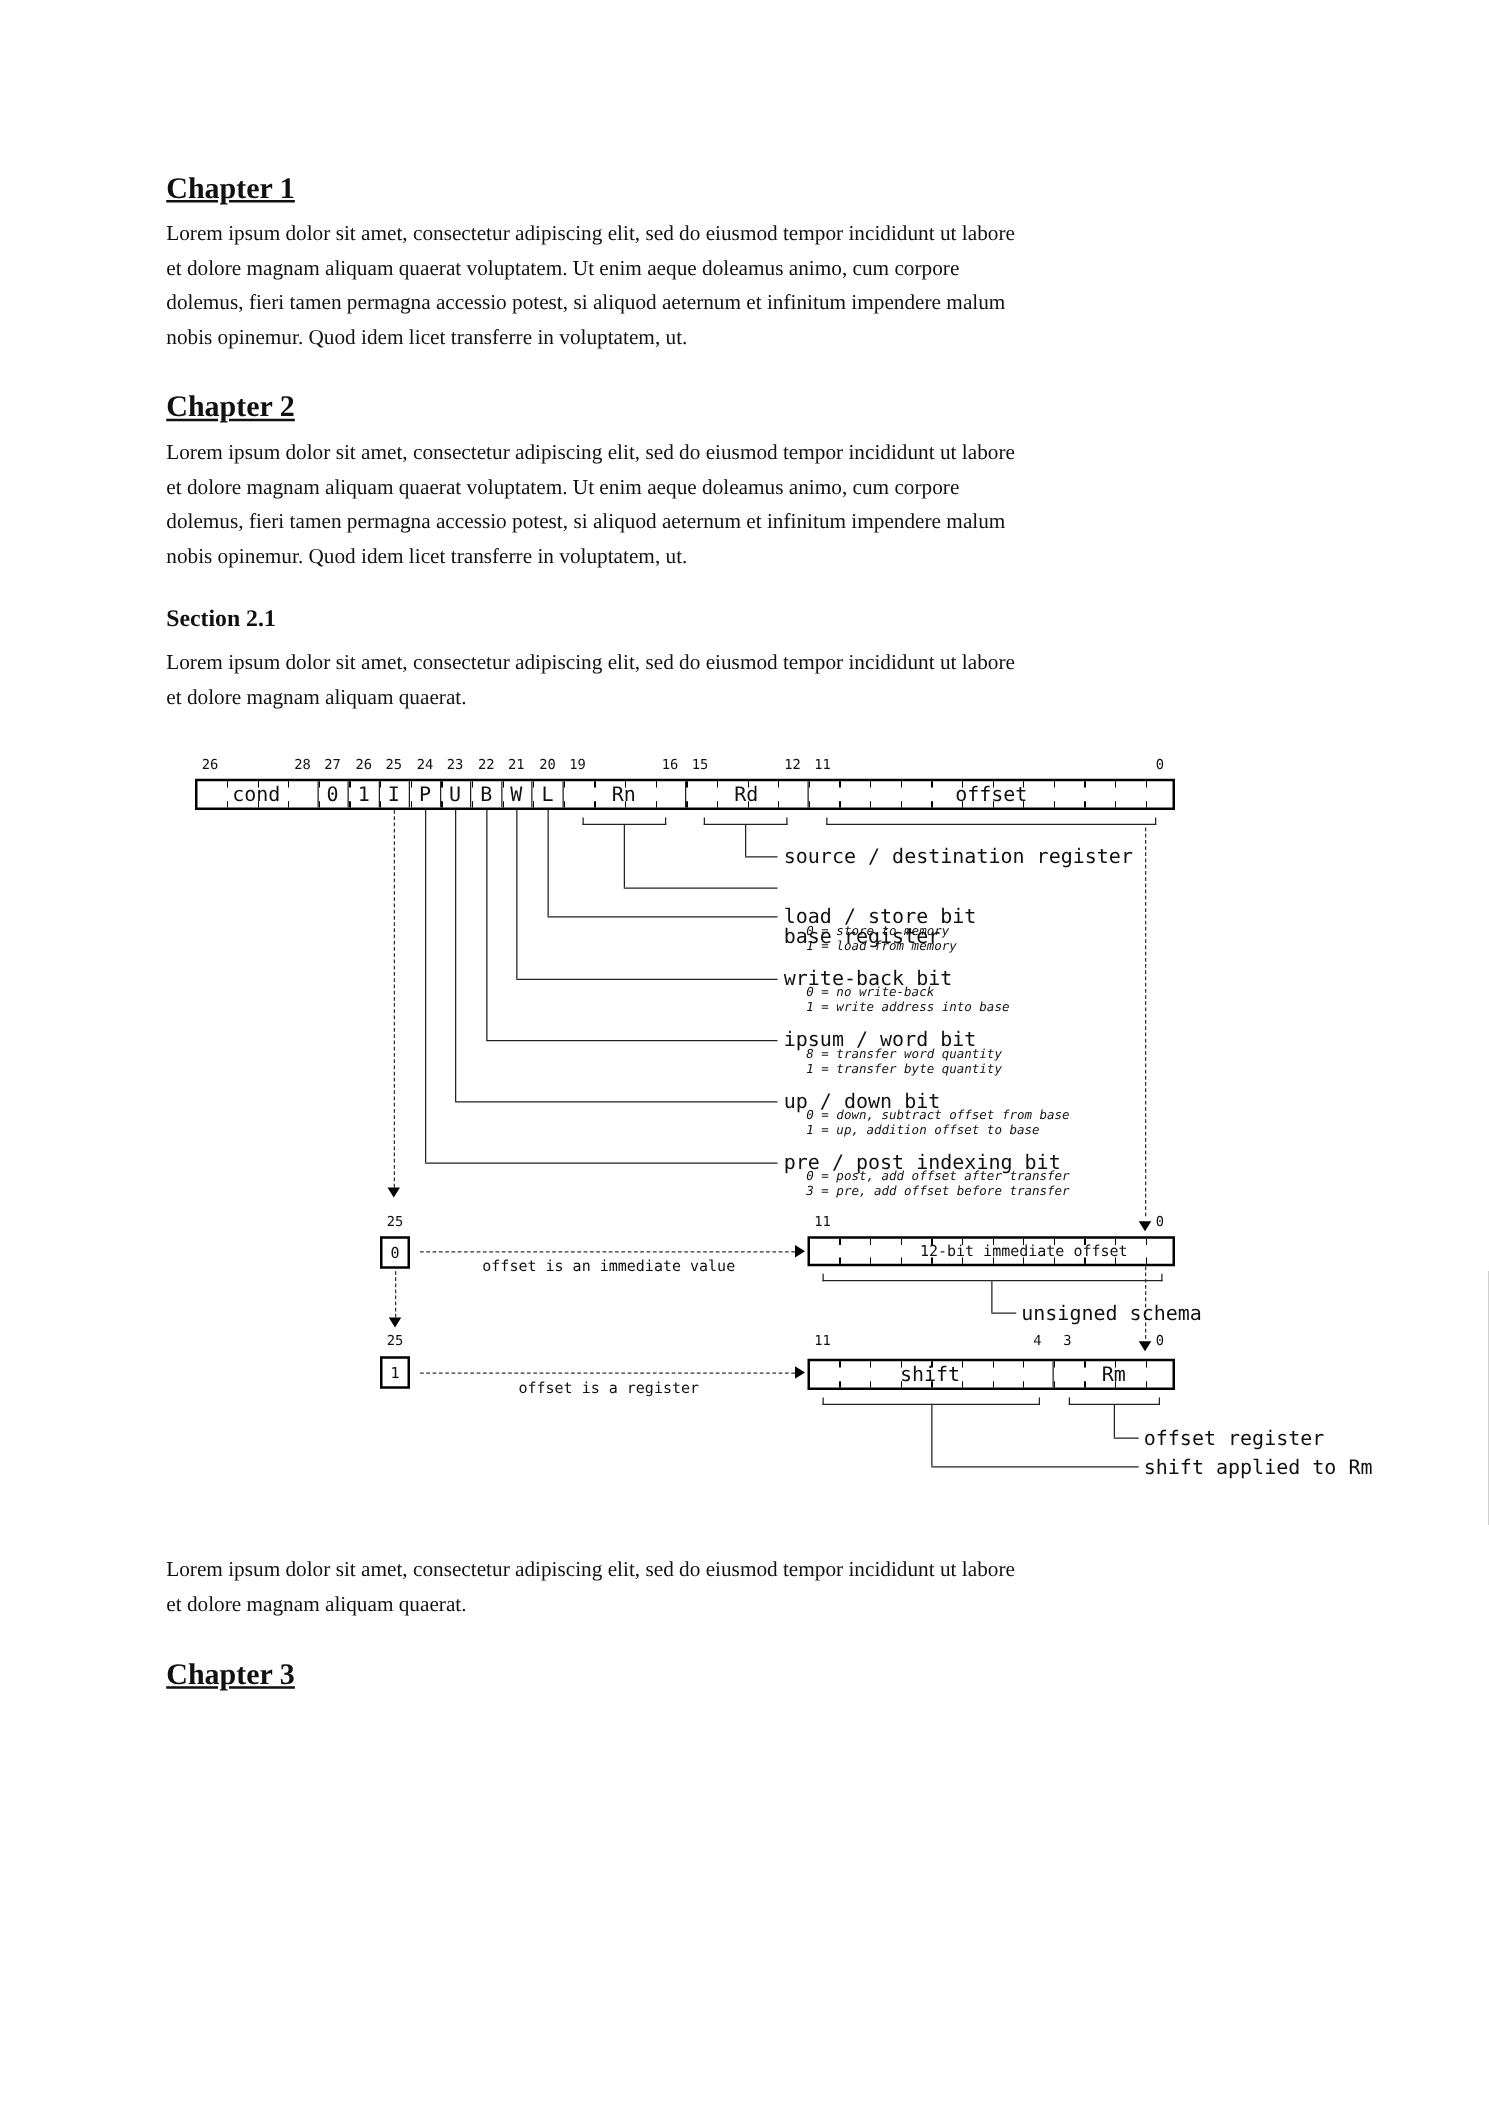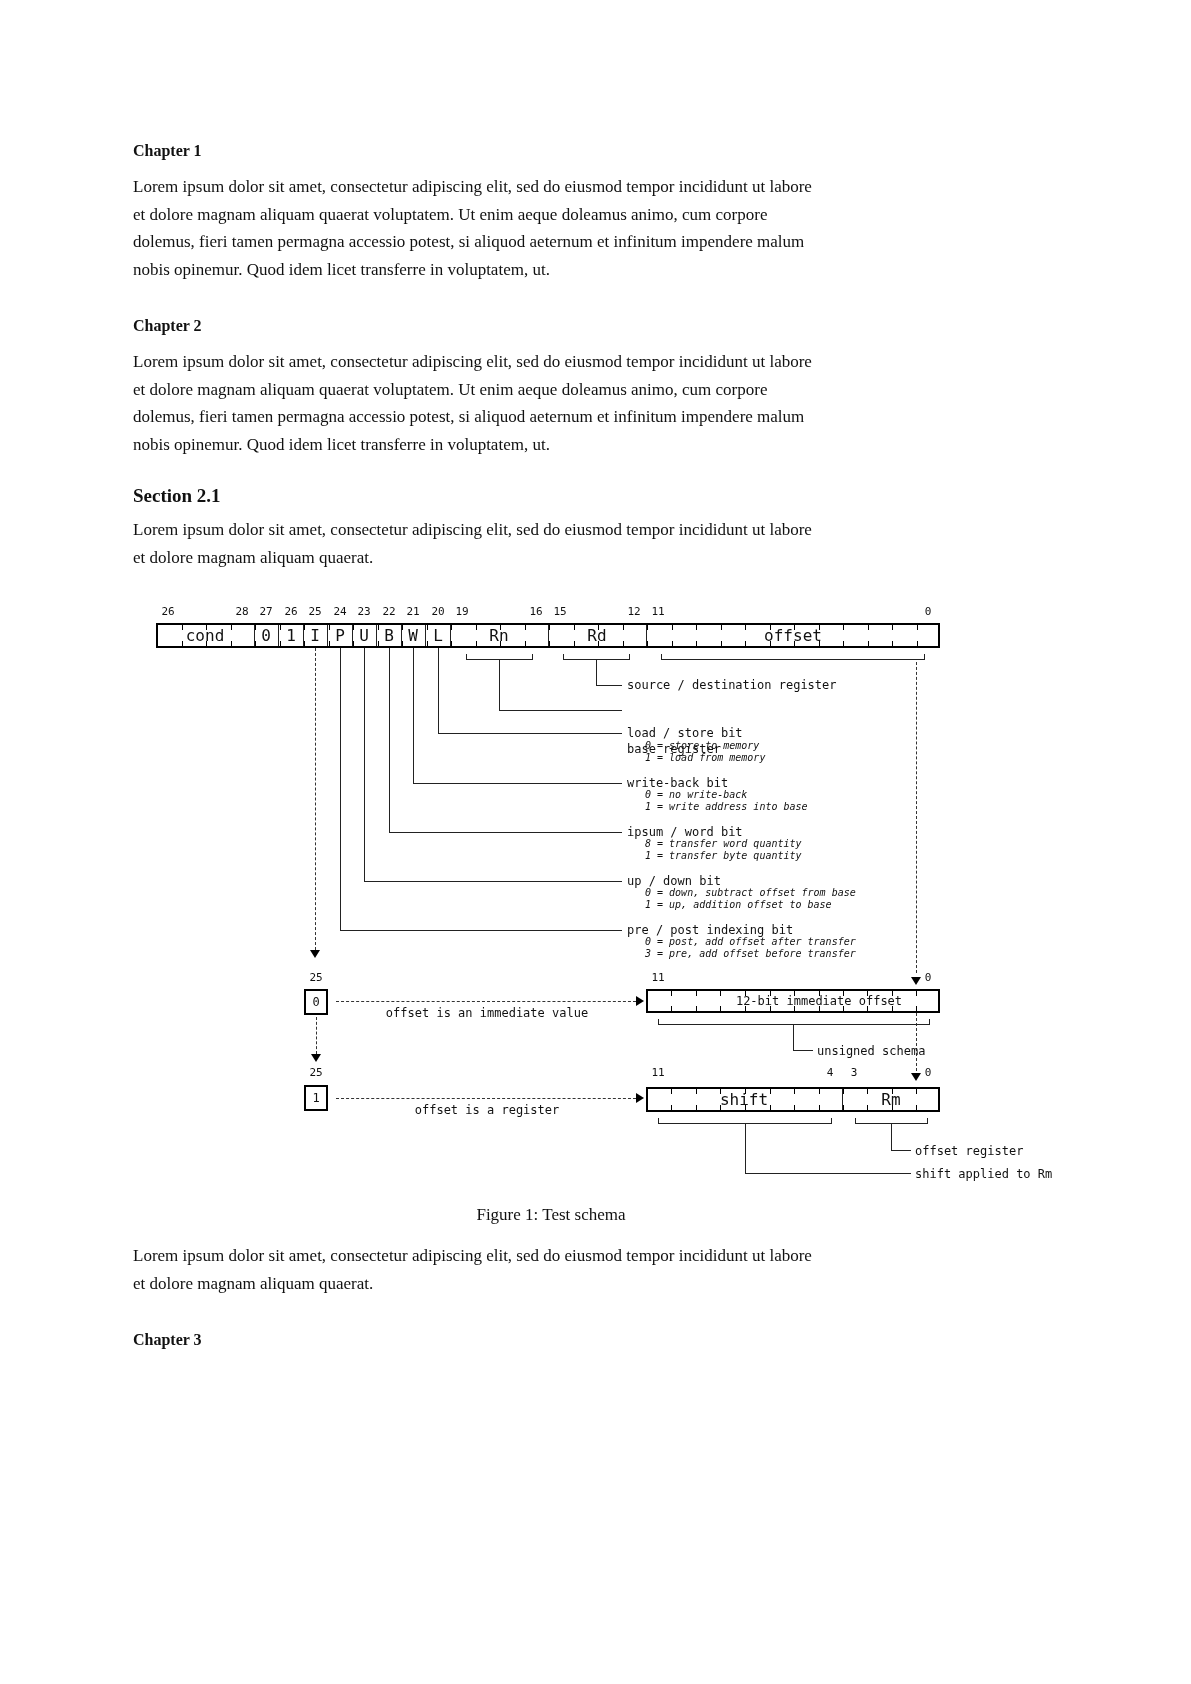--- a/index.html
+++ b/index.html
@@ -1,21 +1,21 @@
 <!DOCTYPE html>
 <html><head>
 <meta charset="utf-8">
 <style>
   html,body { margin:0; padding:0; background:#888; }
   .page {
     position:relative; width:1191px; height:1684px; margin:0 auto;
     background:#ffffff; overflow:hidden;
     font-family:"Liberation Serif", serif; color:#111;
   }
-  .heading { position:absolute; left:133px; font-weight:bold; font-size:16px; line-height:30px; }
+  .heading { position:absolute; left:133px; font-weight:bold; font-size:24px; line-height:30px;text-decoration:underline; }
   .subheading { position:absolute; left:133px; font-weight:bold; font-size:19px; line-height:24px; }
   .para { position:absolute; left:133px; font-size:17px; line-height:27.5px; white-space:pre; }
   .caption { position:absolute; left:133px; width:836px; text-align:center; font-size:17px; }
 
   
   .mono { font-family:"DejaVu Sans Mono","Liberation Mono",monospace; }
   .bitbox {
     position:absolute; box-sizing:border-box; border:2px solid #000; background:#fff;
     background-image:
       repeating-linear-gradient(90deg, transparent 0, transparent 23.5px, #000 23.5px, #000 24.5px),
@@ -23,21 +23,21 @@
     background-size:100% 5px, 100% 5px;
     background-position:0 0, 0 100%;
     background-repeat:no-repeat, no-repeat;
   }
   .selbox {
     position:absolute; box-sizing:border-box; border:2px solid #000; width:24px; height:26px;
     display:flex; align-items:center; justify-content:center; font-size:12px; background:#fff;
   }
   .cell { position:absolute; transform:translateX(-50%); font-size:16px; line-height:14px; white-space:nowrap; }
   .bn { position:absolute; transform:translateX(-50%); font-size:11px; line-height:13px; }
-  .ann { position:absolute; font-size:12px; line-height:14px; white-space:nowrap; }
+  .ann { position:absolute; font-size:16px; line-height:14px; white-space:nowrap; }
   .sub { position:absolute; font-size:10px; line-height:12px; font-style:italic; white-space:nowrap; }
   .ctr { position:absolute; text-align:center; font-size:12px; line-height:14px; }
   .ln-v { position:absolute; width:1px; background:#222; }
   .ln-h { position:absolute; height:1px; background:#222; }
   .dz-v { position:absolute; width:0; border-left:1px dashed #333; }
   .dz-h { position:absolute; height:0; border-top:1px dashed #333; }
   .brk { position:absolute; box-sizing:border-box; border:1px solid #222; border-top:none; }
   .tri-d { position:absolute; width:0; height:0; border-left:5px solid transparent; border-right:5px solid transparent; border-top:8px solid #000; }
   .tri-r { position:absolute; width:0; height:0; border-top:5px solid transparent; border-bottom:5px solid transparent; border-left:8px solid #000; }
 </style>
@@ -190,20 +190,19 @@
     <div class="brk" style="left:658px;top:1118px;width:174px;height:6px"></div>
     <div class="brk" style="left:855px;top:1118px;width:73px;height:6px"></div>
     <div class="ln-v" style="left:891px;top:1124px;height:26px"></div>
     <div class="ln-h" style="left:891px;top:1150px;width:20px"></div>
     <span class="ann mono" style="left:915px;top:1144px">offset register</span>
     <div class="ln-v" style="left:745px;top:1124px;height:49px"></div>
     <div class="ln-h" style="left:745px;top:1173px;width:166px"></div>
     <span class="ann mono" style="left:915px;top:1167px">shift applied to Rm</span>
   </div>
 
-  <div class="caption" style="top:1205px">Figure 1: Test schema</div>
 
   <div class="para" style="top:1242px">Lorem ipsum dolor sit amet, consectetur adipiscing elit, sed do eiusmod tempor incididunt ut labore
 et dolore magnam aliquam quaerat.</div>
 
   <div class="heading" style="top:1325px">Chapter 3</div>
 
 </div>
 
 </body></html>

